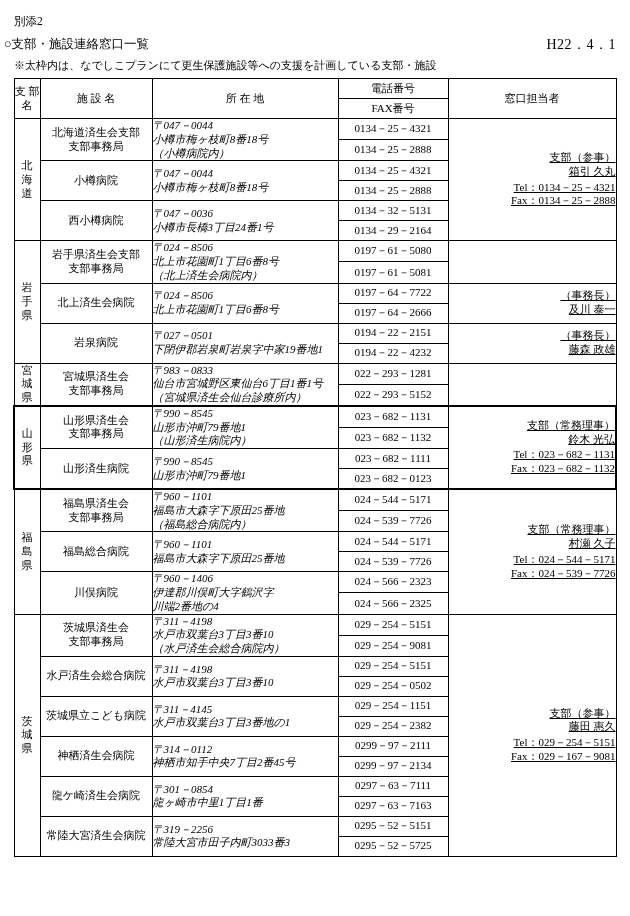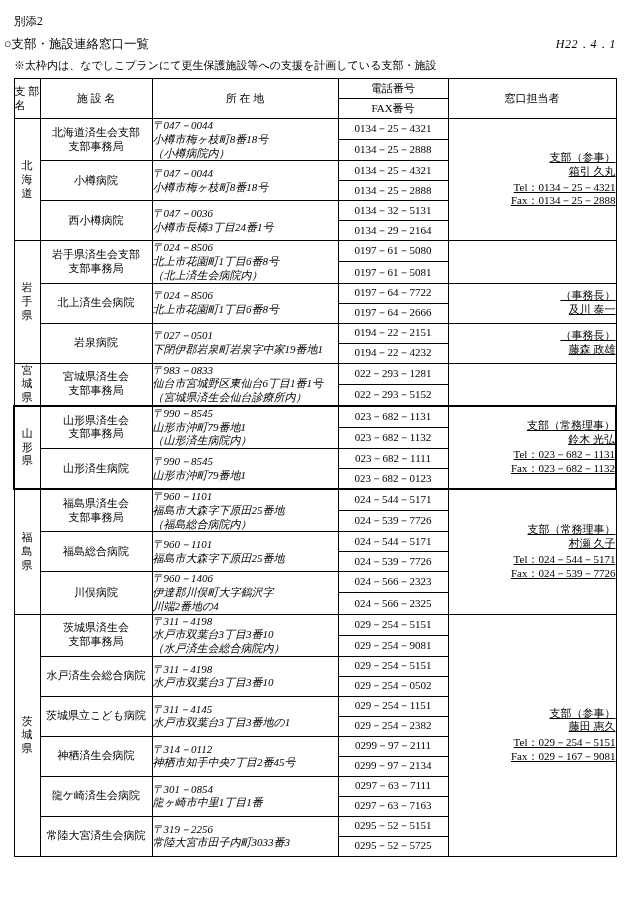--- a/index.html
+++ b/index.html
@@ -31,23 +31,22 @@
   .title-row {
     position: absolute;
     left: 4px;
     top: 36px;
     font-size: 12.5px;
   }
   .date-right {
     position: absolute;
     right: 14px;
     top: 36px;
-    font-size: 12px;
+    font-size: 14px;
     letter-spacing: 0.5px;
-    font-style: italic;
   }
   .note-row {
     position: absolute;
     left: 14px;
     top: 58px;
     font-size: 11px;
   }
   table.main {
     position: absolute;
     left: 13px;
@@ -69,21 +68,21 @@
   .col-addr { width: 186px; }
   .col-tel  { width: 110px; }
   .col-staff{ width: 168px; }
 
   .th-cell {
     text-align: center;
     height: 19px;
     font-size: 11px;
   }
   .th-pref {
-    text-align: left;
+    text-align: center;
     font-size: 11px;
     line-height: 1.1;
     padding: 2px 0;
   }
   .pref-cell {
     text-align: center;
     font-size: 12px;
     line-height: 1.15;
     letter-spacing: 0px;
     width: 26px;

